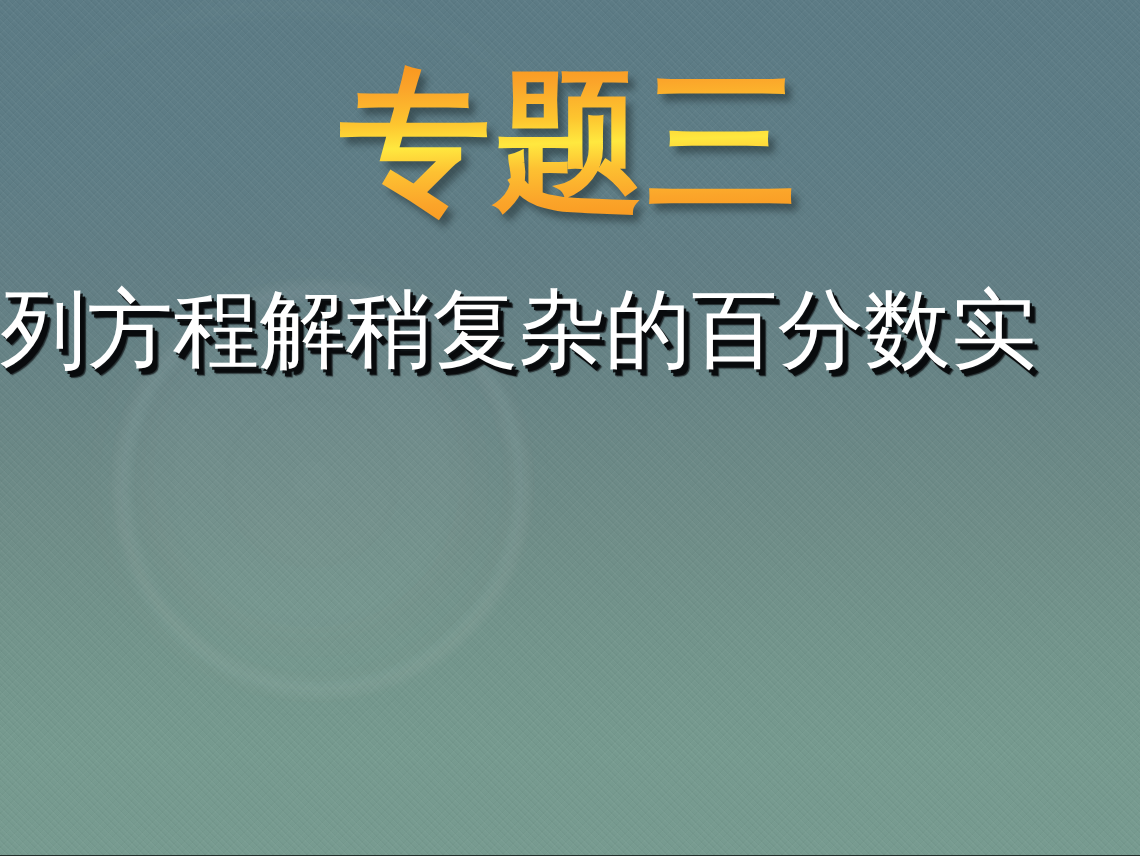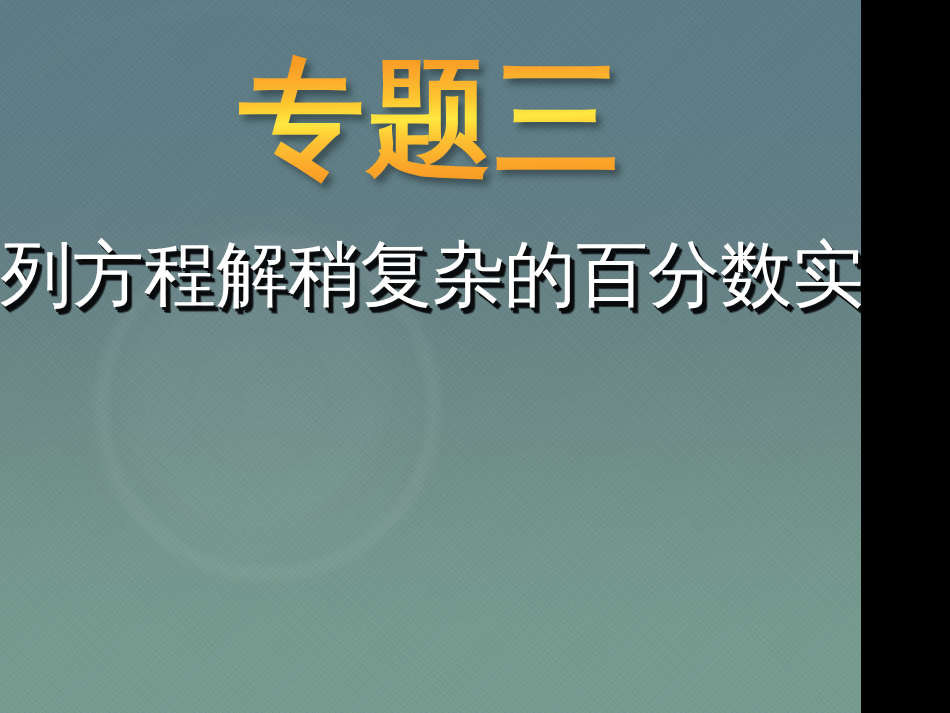--- a/index.html
+++ b/index.html
@@ -3,21 +3,21 @@
 <meta charset="utf-8">
 <style>
   html, body {
     margin: 0;
     padding: 0;
     background: #000;
   }
 
   #slide {
     position: relative;
-    width: 861px;
+    width: 950px;
     height: 713px;
     overflow: hidden;
     font-family: "DejaVu Sans", sans-serif;
     
     background:
       linear-gradient(to bottom,
         #5c7b85 0%,
         #5e7d86 18%,
         #637f85 34%,
         #6a8786 50%,
@@ -123,21 +123,21 @@
     -webkit-text-fill-color: transparent;
     filter: drop-shadow(5px 6px 3px rgba(20, 30, 34, 0.45));
   }
 
   
   #subtitle-block {
     position: absolute;
     left: 0;
     right: 0;
     top: 228px;
-    text-align: center;
+    text-align: left;
     z-index: 5;
   }
   .subtitle-line {
     display: block;
     font-family: "DejaVu Serif", serif;
     font-weight: normal;
     font-size: 72px;
     line-height: 1.29;
     letter-spacing: 0px;
     color: #ffffff;

